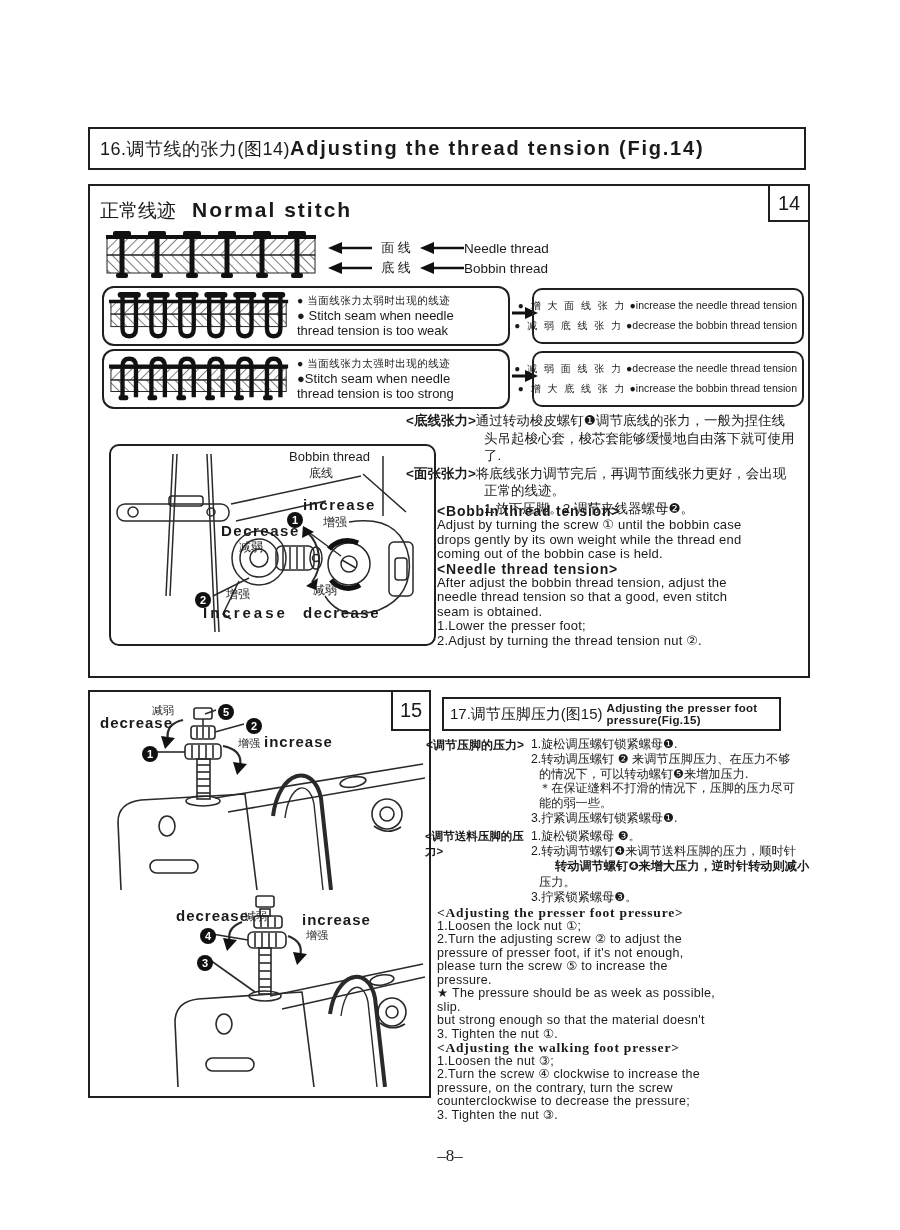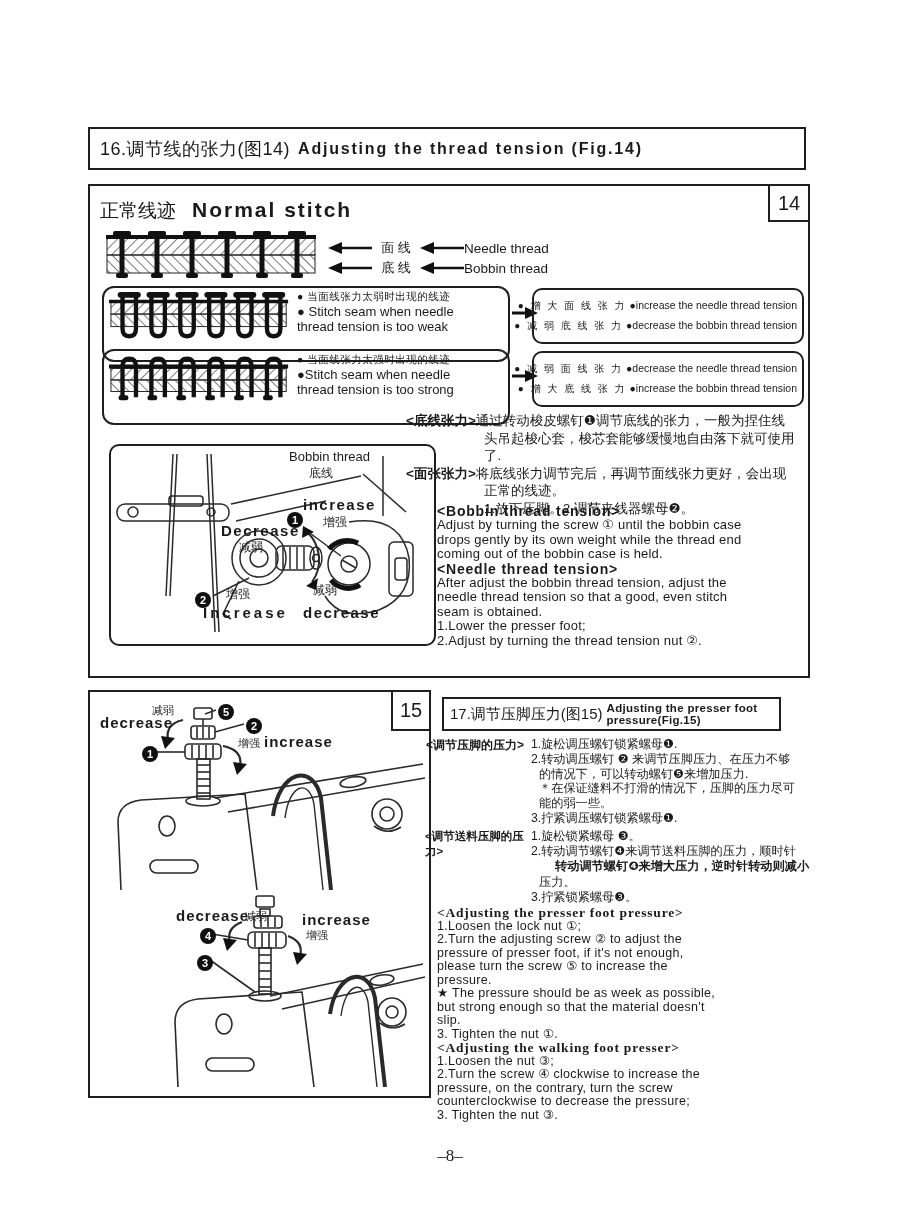--- a/index.html
+++ b/index.html
@@ -3,34 +3,34 @@
 <meta charset="utf-8">
 <style>
   html,body{margin:0;padding:0;background:#fff;}
   .page{position:relative;width:900px;height:1230px;background:#fff;overflow:hidden;
         font-family:"Liberation Sans","DejaVu Sans",sans-serif;color:#1a1a1a;}
   .abs{position:absolute;}
   .bordered{border:2px solid #1f1f1f;}
   
   .title-box{left:88px;top:127px;width:718px;height:43px;display:flex;align-items:center;padding-left:10px;box-sizing:border-box;}
   .title-zh{font-size:18px;letter-spacing:.5px;}
-  .title-en{font-size:16px;font-weight:bold;letter-spacing:1.8px;margin-left:8px;}
+  .title-en{font-size:20px;font-weight:bold;letter-spacing:1.8px;margin-left:0;}
   
   .fig14{left:88px;top:184px;width:718px;height:490px;}
   .fig-corner{position:absolute;top:0;right:0;border-left:2px solid #1f1f1f;border-bottom:2px solid #1f1f1f;
               font-size:20px;display:flex;align-items:center;justify-content:center;}
   .normal-heading{position:absolute;left:10px;top:12px;display:flex;align-items:baseline;}
   .normal-zh{font-size:19px;}
   .normal-en{font-size:21px;font-weight:bold;letter-spacing:2px;margin-left:16px;}
   .thread-rows{position:absolute;left:238px;top:52px;}
   .thread-row{display:flex;align-items:center;height:20px;}
   .thread-zh{font-size:13px;width:48px;text-align:center;}
   .thread-en{font-size:13.5px;}
-  .seam-box{position:absolute;left:12px;width:408px;height:76px;border:2px solid #1f1f1f;border-radius:12px;
-            display:flex;box-sizing:border-box;padding:2px 4px;}
+  .seam-box{position:absolute;left:12px;width:408px;height:60px;border:2px solid #1f1f1f;border-radius:12px;
+            display:flex;align-items:center;box-sizing:border-box;padding:2px 4px;}
   .seam-text{margin-left:4px;}
   .seam-zh{font-size:10.5px;letter-spacing:.5px;}
   .seam-en{font-size:13px;line-height:15px;}
   .fix-box{position:absolute;left:442px;width:272px;height:56px;border:2px solid #1f1f1f;border-radius:10px;
            display:flex;flex-direction:column;justify-content:space-evenly;box-sizing:border-box;padding:2px 5px;}
   .fix-row{display:flex;align-items:baseline;white-space:nowrap;justify-content:flex-end;}
   .fix-zh{font-size:10px;letter-spacing:2px;margin-right:3px;}
   .fix-en{font-size:10.5px;}
   .zh-para{position:absolute;left:316px;top:226px;width:398px;font-size:13.5px;line-height:17.5px;}
   .zh-para .lbl{font-weight:bold;flex:none;}
@@ -456,22 +456,22 @@
   </div>
 
   <div class="en17">
     <div class="h">&lt;Adjusting the presser foot pressure&gt;</div>
     <div>1.Loosen the lock nut ①;</div>
     <div>2.Turn the adjusting screw ② to adjust the</div>
     <div>pressure of presser foot, if it's not enough,</div>
     <div>please turn the screw ⑤ to increase the</div>
     <div>pressure.</div>
     <div>★ The pressure should be as week as possible,</div>
+    <div>slip.</div>
     <div>but strong enough so that the material doesn't</div>
-    <div>slip.</div>
     <div>3. Tighten the nut ①.</div>
     <div class="h">&lt;Adjusting the walking foot presser&gt;</div>
     <div>1.Loosen the nut ③;</div>
     <div>2.Turn the screw ④ clockwise to increase the</div>
     <div>pressure, on the contrary, turn the screw</div>
     <div>counterclockwise to decrease the pressure;</div>
     <div>3. Tighten the nut ③.</div>
   </div>
 
   <div class="abs page-num">–8–</div>

